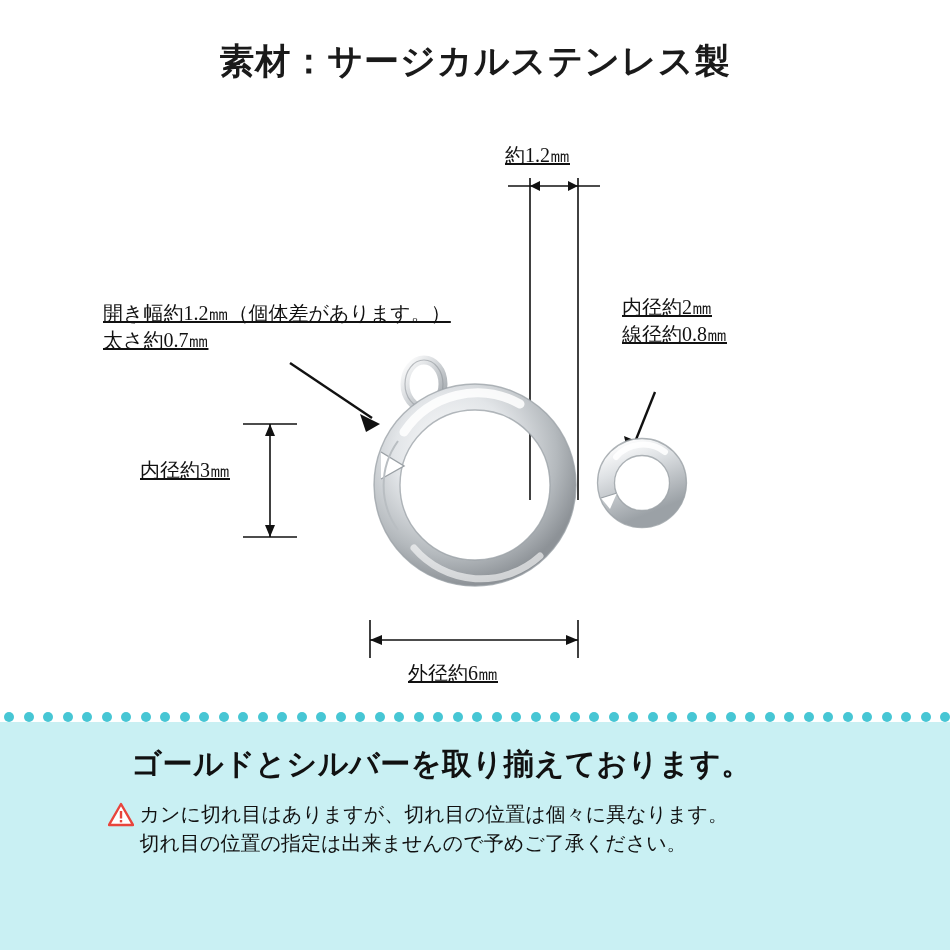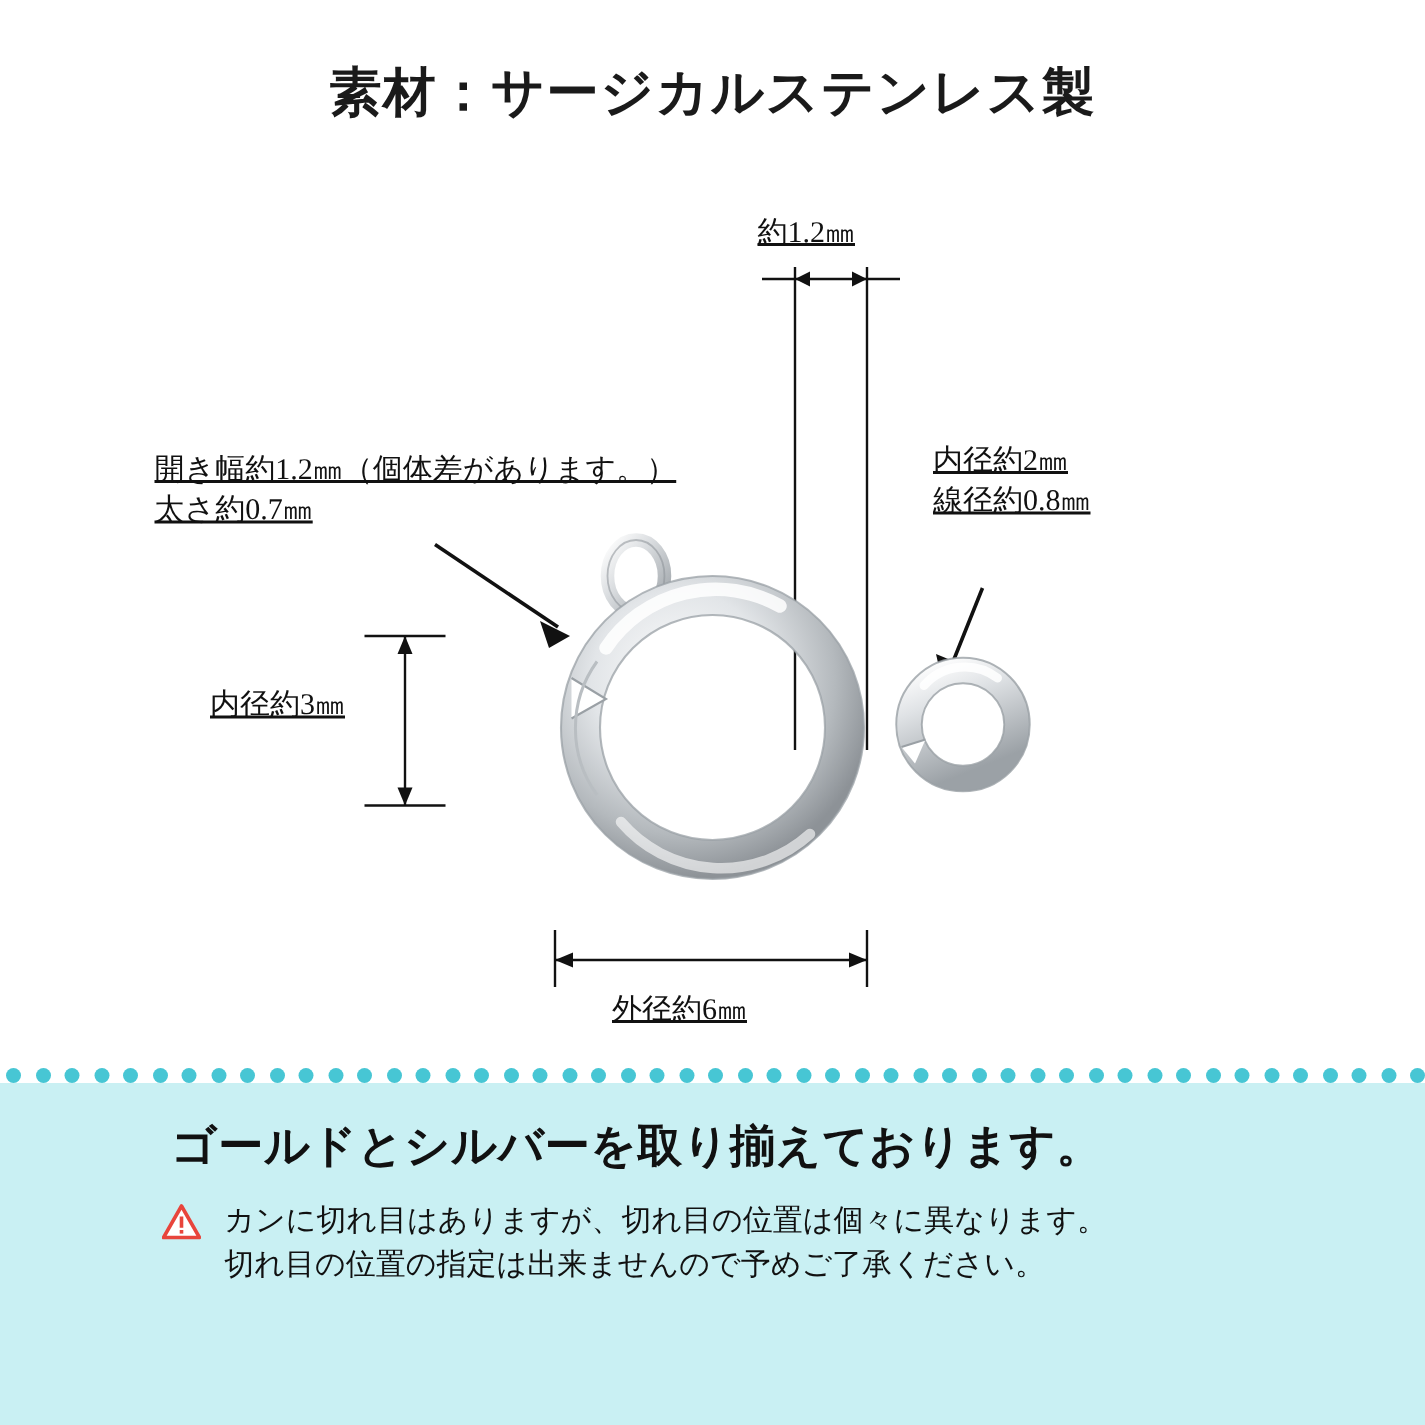--- a/index.html
+++ b/index.html
@@ -95,34 +95,34 @@
   .panel-title {
     position: absolute;
     top: 22px;
     left: 0;
     width: 849px;
     text-align: center;
     font-size: 30px;
     font-weight: bold;
     color: #111111;
     letter-spacing: 0.5px;
+    padding-left: 17px;
   }
   .note {
     position: absolute;
     left: 108px;
     font-size: 20px;
     color: #111111;
     line-height: 1.45;
   }
   .note-1 { top: 78px; }
   .note-2 { top: 158px; }
   .note .txt {
     display: inline-block;
     vertical-align: top;
-    margin-left: 10px;
   }
   .ico {
     display: inline-block;
     vertical-align: top;
     width: 26px;
     height: 26px;
     position: relative;
     top: 2px;
   }
 </style>

